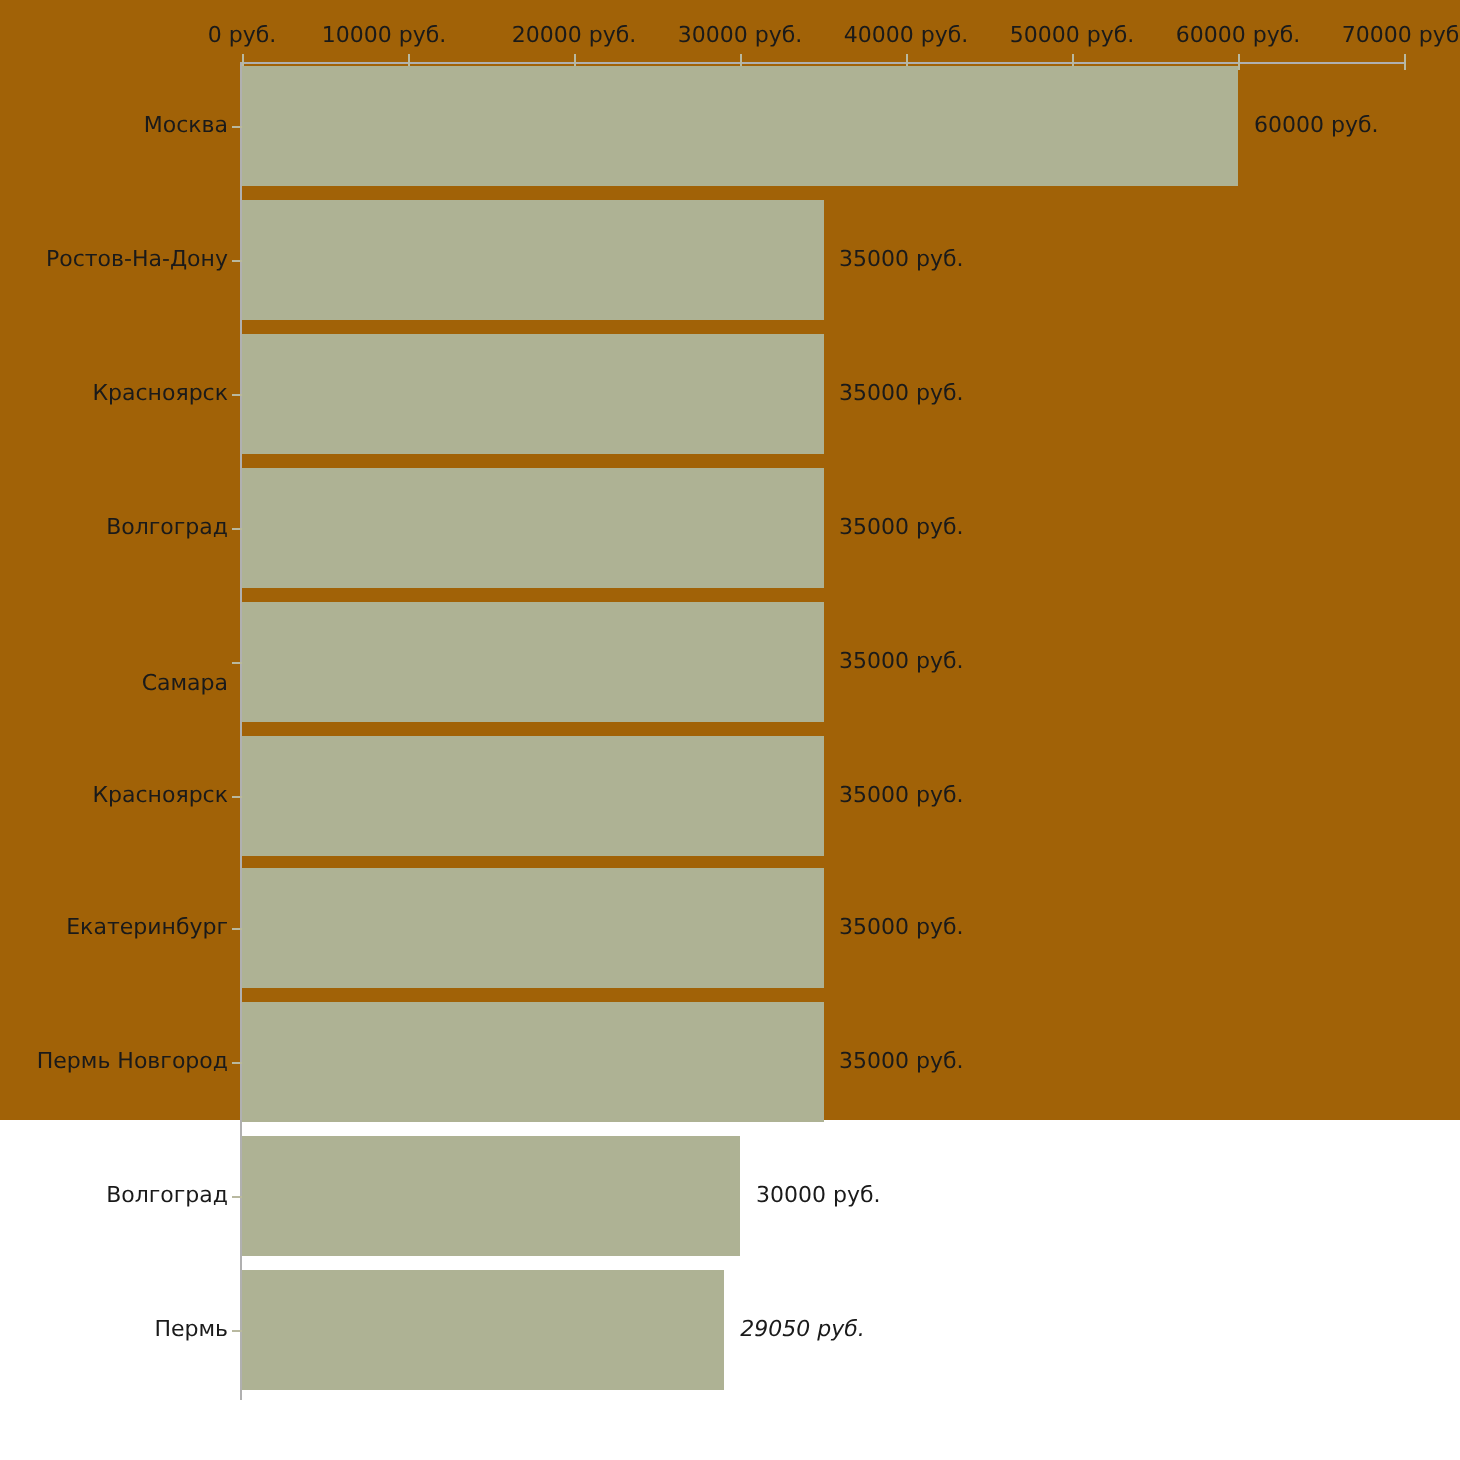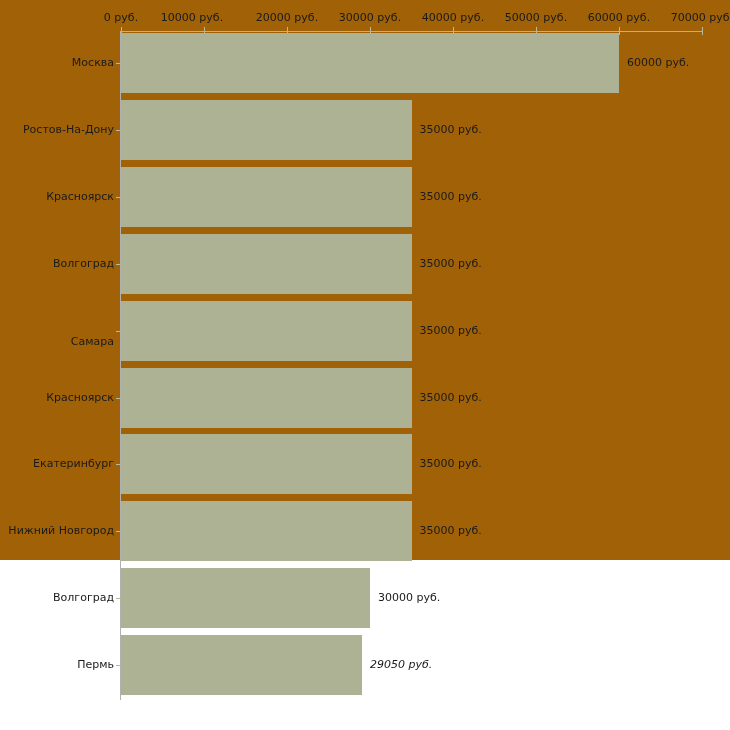--- a/index.html
+++ b/index.html
@@ -119,21 +119,21 @@
       <div class="cat-label-wrap" style="top: 189.8px;">Красноярск</div>
       <div class="cat-tick" style="top: 196.8px;"></div>
       <div class="cat-label-wrap" style="top: 256.7px;">Волгоград</div>
       <div class="cat-tick" style="top: 263.7px;"></div>
       <div class="cat-label-wrap" style="top: 335px;">Самара</div>
       <div class="cat-tick" style="top: 330.6px;"></div>
       <div class="cat-label-wrap" style="top: 390.5px;">Красноярск</div>
       <div class="cat-tick" style="top: 397.5px;"></div>
       <div class="cat-label-wrap" style="top: 457.4px;">Екатеринбург</div>
       <div class="cat-tick" style="top: 464.4px;"></div>
-      <div class="cat-label-wrap" style="top: 524.3px;">Нижний Новгород</div>
+      <div class="cat-label-wrap" style="top: 524.3px;">Пермь Новгород</div>
       <div class="cat-tick" style="top: 531.3px;"></div>
       <div class="cat-label-wrap" style="top: 591.2px;">Волгоград</div>
       <div class="cat-tick" style="top: 598.2px;"></div>
       <div class="cat-label-wrap" style="top: 658.1px;">Пермь</div>
       <div class="cat-tick" style="top: 665.1px;"></div>
     </div>
   <div id="bars">
       <div class="bar" style="top: 33px; width: 498px; height: 60px; background: rgb(174, 178, 148);"></div>
       <div class="bar-value-label" style="left: 627px; top: 56px;">60000 руб.</div>
       <div class="bar" style="top: 99.9px; width: 290.5px; height: 60px; background: rgb(174, 178, 148);"></div>

